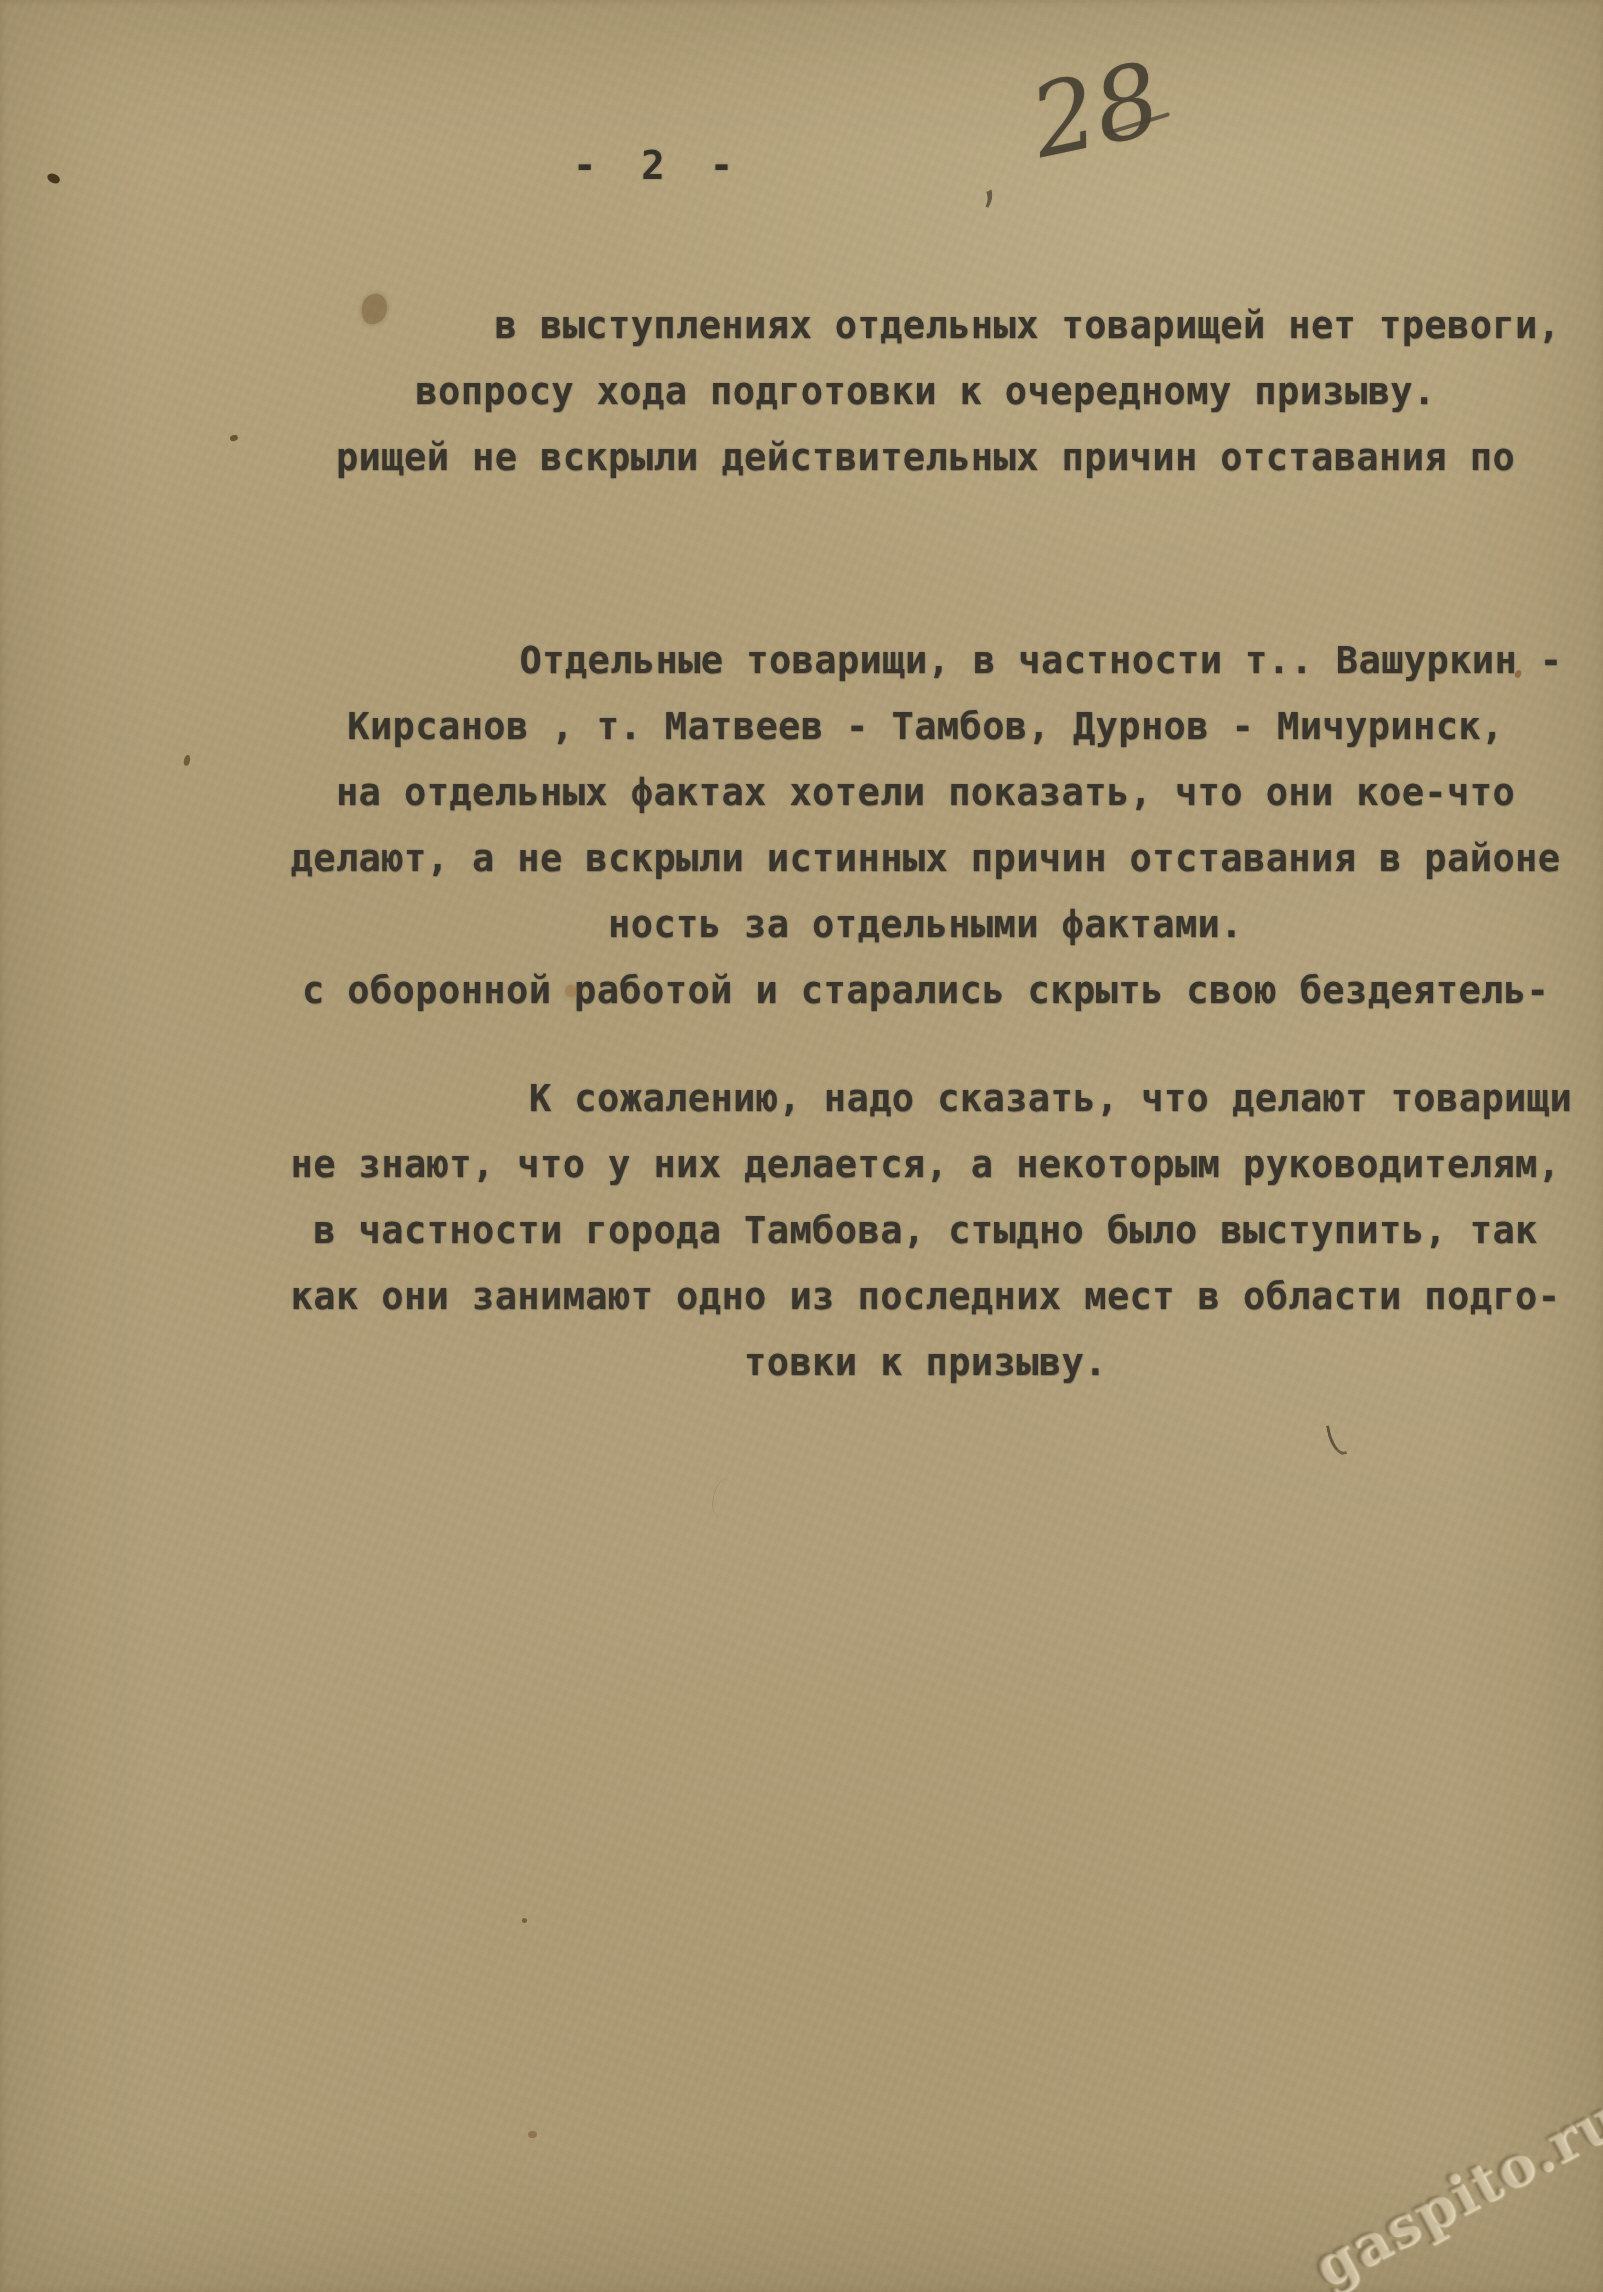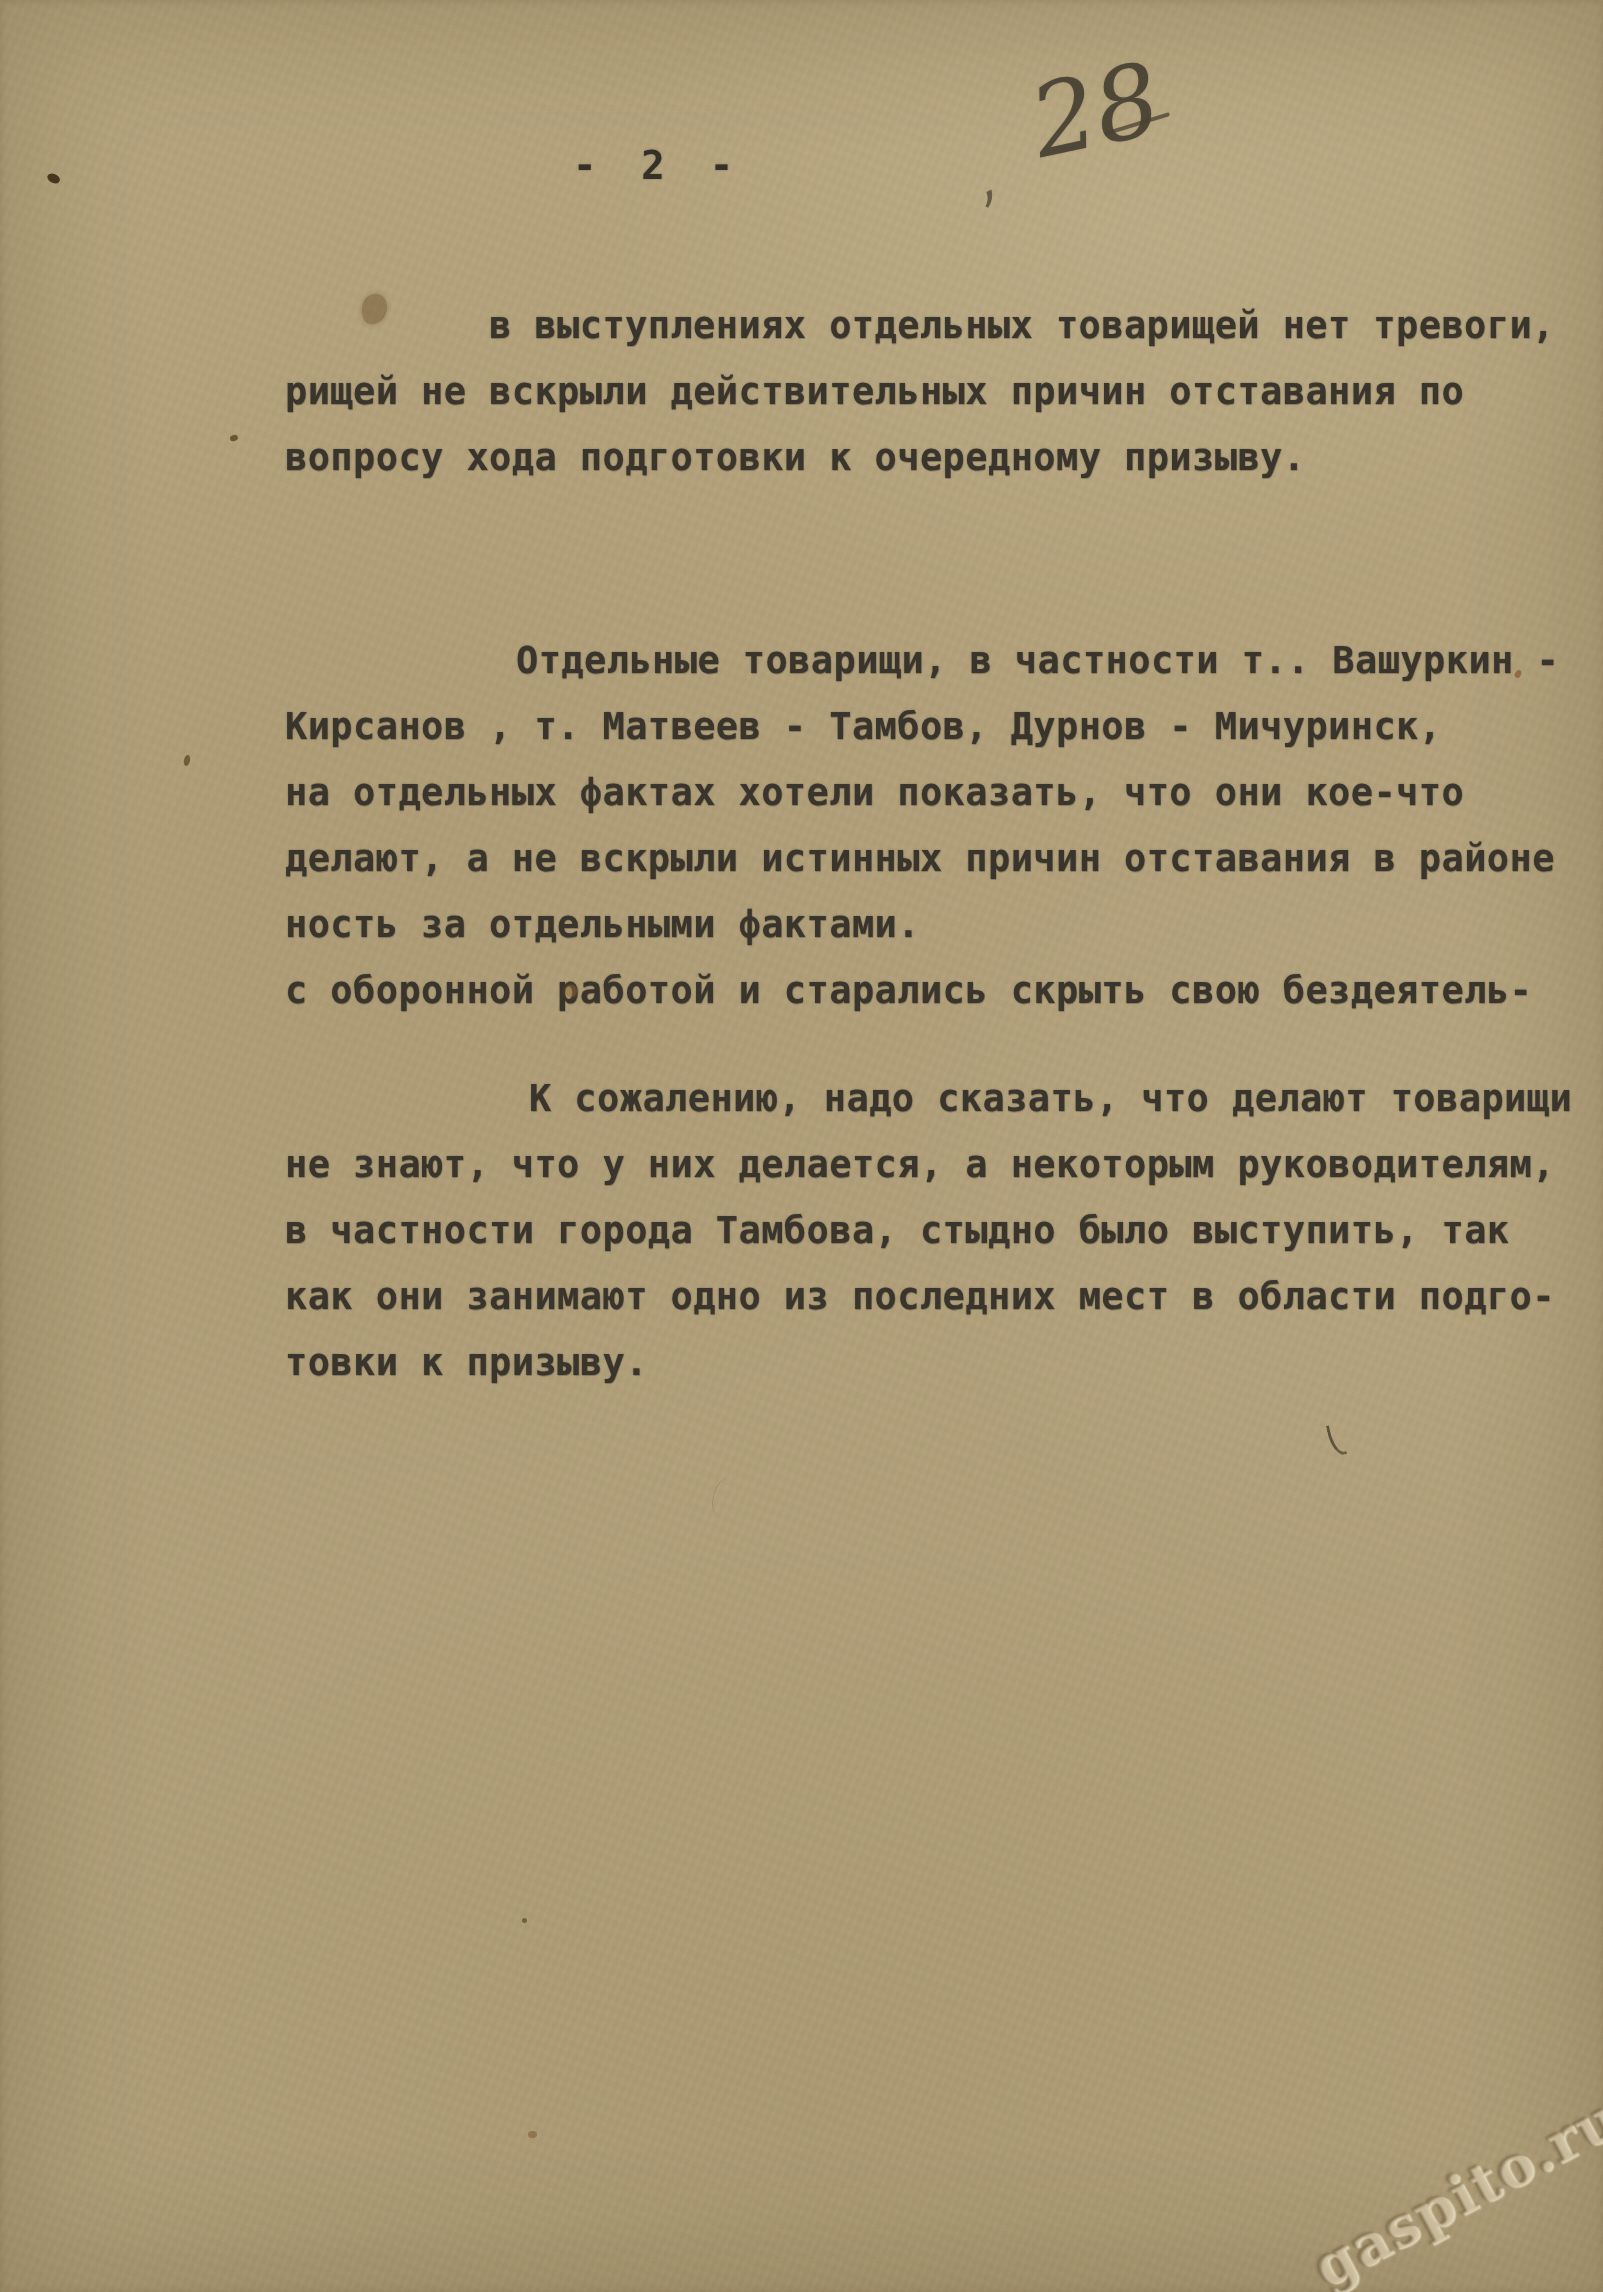--- a/index.html
+++ b/index.html
@@ -13,21 +13,21 @@
       radial-gradient(ellipse 1164px 896px at 20% 38%, rgba(118,96,58,0.07), rgba(0,0,0,0) 70%),
       radial-gradient(ellipse 806px 672px at 88% 52%, rgba(255,244,210,0.06), rgba(0,0,0,0) 65%),
       radial-gradient(ellipse 1075px 806px at 50% 92%, rgba(122,99,60,0.08), rgba(0,0,0,0) 72%),
       repeating-linear-gradient(113deg, rgba(255,252,235,0.016) 0 3.6px, rgba(71,56,30,0.016) 3.6px 8px),
       repeating-linear-gradient(21deg, rgba(255,252,235,0.012) 0 5.4px, rgba(71,56,30,0.012) 5.4px 11.6px),
       linear-gradient(180deg,#b4a37c 0%, #b1a07a 45%, #ae9d77 100%);
     box-shadow: inset 0 0 125px 21.5px rgba(76,58,32,0.20), inset 0 0 9px rgba(76,58,32,0.18);
     font-family:"DejaVu Sans Mono", monospace;
   }
   
-  .body-text{position:absolute;left:0;top:0;width:100%;height:100%;}
+  .body-text{position:absolute;left:0;top:0;width:100%;height:100%;text-align:center;}
   .para{position:absolute;left:285px;width:1281px;}
   .line{
     height:66px;line-height:66px;
     font-size:37px;font-weight:700;
     letter-spacing:0.4px;
     white-space:nowrap;
     color:rgba(54,50,42,0.94);
     text-shadow:0 0 1.8px rgba(54,50,42,0.45), 0.5px 0.5px 0 rgba(54,50,42,0.25);
   }
   .p1{top:293px;} .p1 .line:first-child{text-indent:204px;}
@@ -107,22 +107,22 @@
   <div class="page-number">- 2 -</div>
 
   <div class="handwritten">28</div>
   <div class="flourish"></div>
   <div class="pencil-tick">,</div>
 
   <div class="body-text">
 
     <div class="para p1">
       <div class="line">в выступлениях отдельных товарищей нет тревоги,</div>
+      <div class="line">вопросу хода подготовки к очередному призыву.</div>
       <div class="line">рищей не вскрыли действительных причин отставания по</div>
-      <div class="line">вопросу хода подготовки к очередному призыву.</div>
     </div>
 
     <div class="para p2">
       <div class="line">Отдельные товарищи, в частности т.. Вашуркин -</div>
       <div class="line">Кирсанов , т. Матвеев - Тамбов, Дурнов - Мичуринск,</div>
       <div class="line">на отдельных фактах хотели показать, что они кое-что</div>
       <div class="line">делают, а не вскрыли истинных причин отставания в районе</div>
       <div class="line">ность за отдельными фактами.</div>
       <div class="line">с оборонной работой и старались скрыть свою бездеятель-</div>
     </div>

